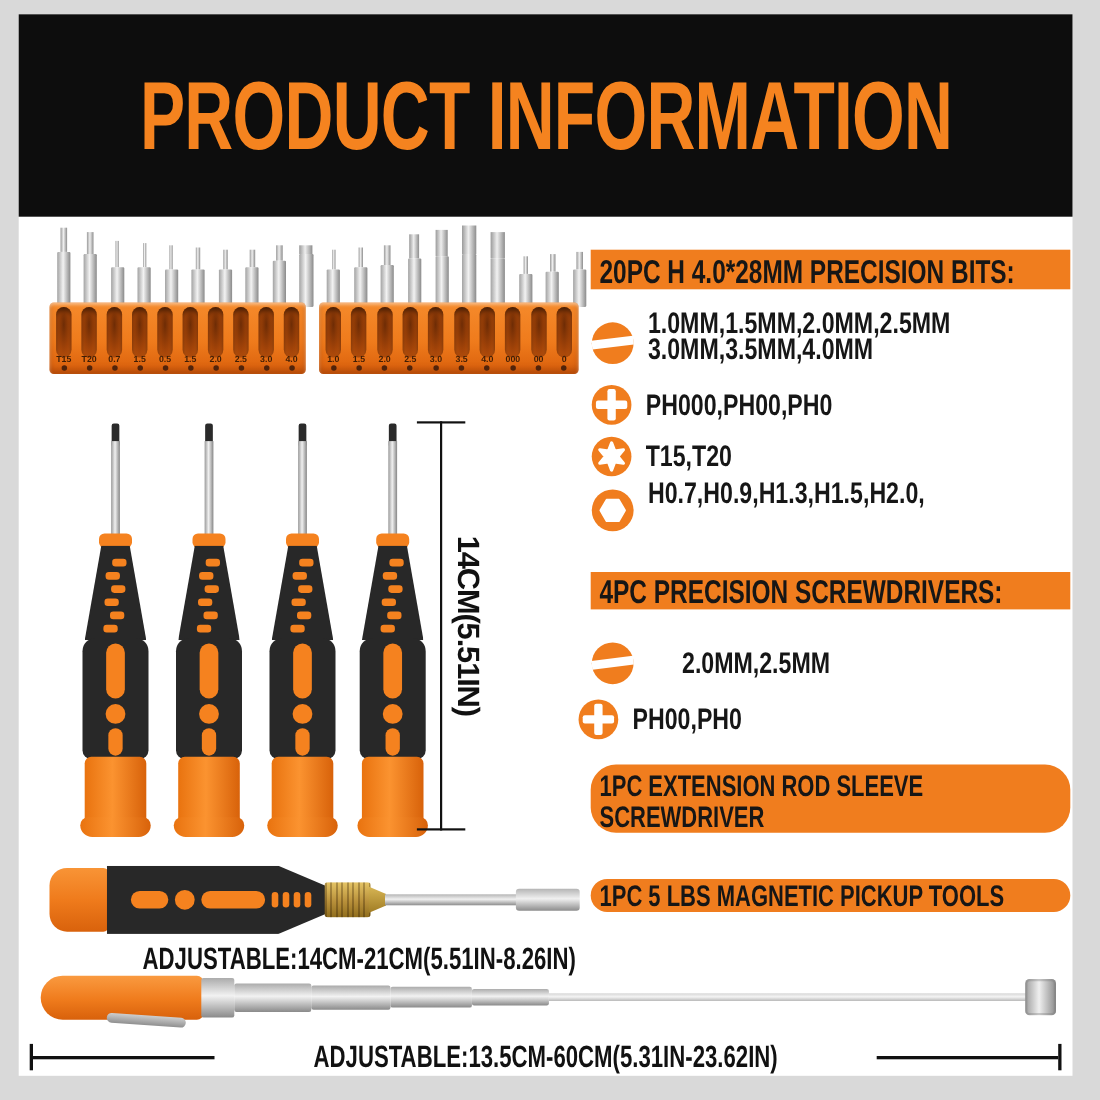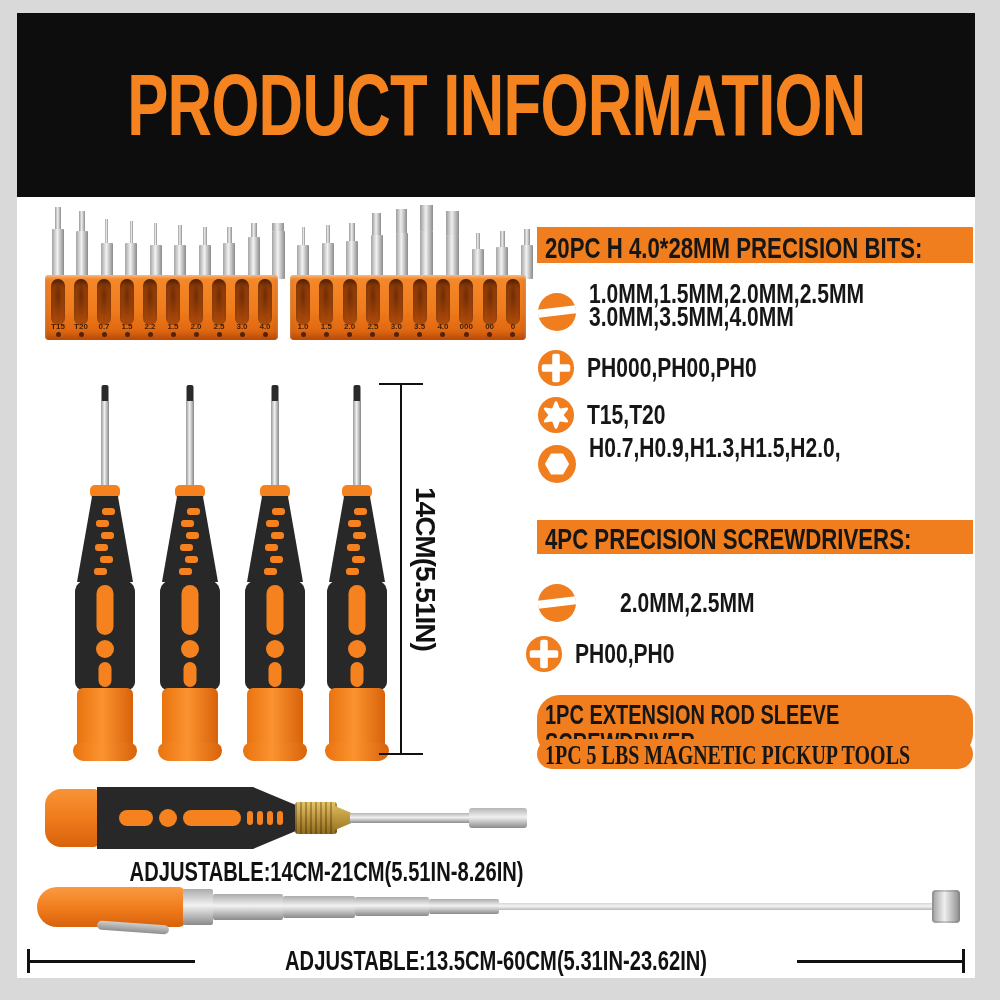--- a/index.html
+++ b/index.html
@@ -163,21 +163,21 @@
     <div class="spec-text" style="padding-top:8px;">
       <div><span class="cond">PH00,PH0</span></div>
     </div>
   </div>
 
   <div class="abs bar bar-md" style="left:520px;top:682px;width:428px;height:62px;">
     <span class="cond">1PC EXTENSION ROD SLEEVE</span>
     <span class="cond">SCREWDRIVER</span>
   </div>
 
-  <div class="abs bar bar-md" style="left:520px;top:726px;width:428px;height:30px;font-family:Liberation Serif, serif;">
+  <div class="abs bar bar-md" style="left:520px;top:786px;width:428px;height:30px;">
     <span class="cond">1PC 5 LBS MAGNETIC PICKUP TOOLS</span>
   </div>
 
   <div class="abs" style="left:28px;top:190px;width:233px;height:137px;">
     <div class="abs bitsrow" style="left:0;top:0;width:233px;height:76px;">
       <div class="bit">
           <div class="tip" style="width:6px;height:22px;"></div>
           <div class="shank" style="width:12px;height:50px;"></div>
         </div>
       <div class="bit">
@@ -228,21 +228,21 @@
           <div class="slot"></div>
           <div class="slot"></div>
           <div class="slot"></div>
           <div class="slot"></div>
       </div>
       <div class="bitlabels">
         <span class="bitlabel">T15</span>
         <span class="bitlabel">T20</span>
         <span class="bitlabel">0.7</span>
         <span class="bitlabel">1.5</span>
-        <span class="bitlabel">2.2</span>
+        <span class="bitlabel">0.5</span>
         <span class="bitlabel">1.5</span>
         <span class="bitlabel">2.0</span>
         <span class="bitlabel">2.5</span>
         <span class="bitlabel">3.0</span>
         <span class="bitlabel">4.0</span>
       </div>
     </div>
   </div>
 
   <div class="abs" style="left:273px;top:190px;width:236px;height:137px;">

